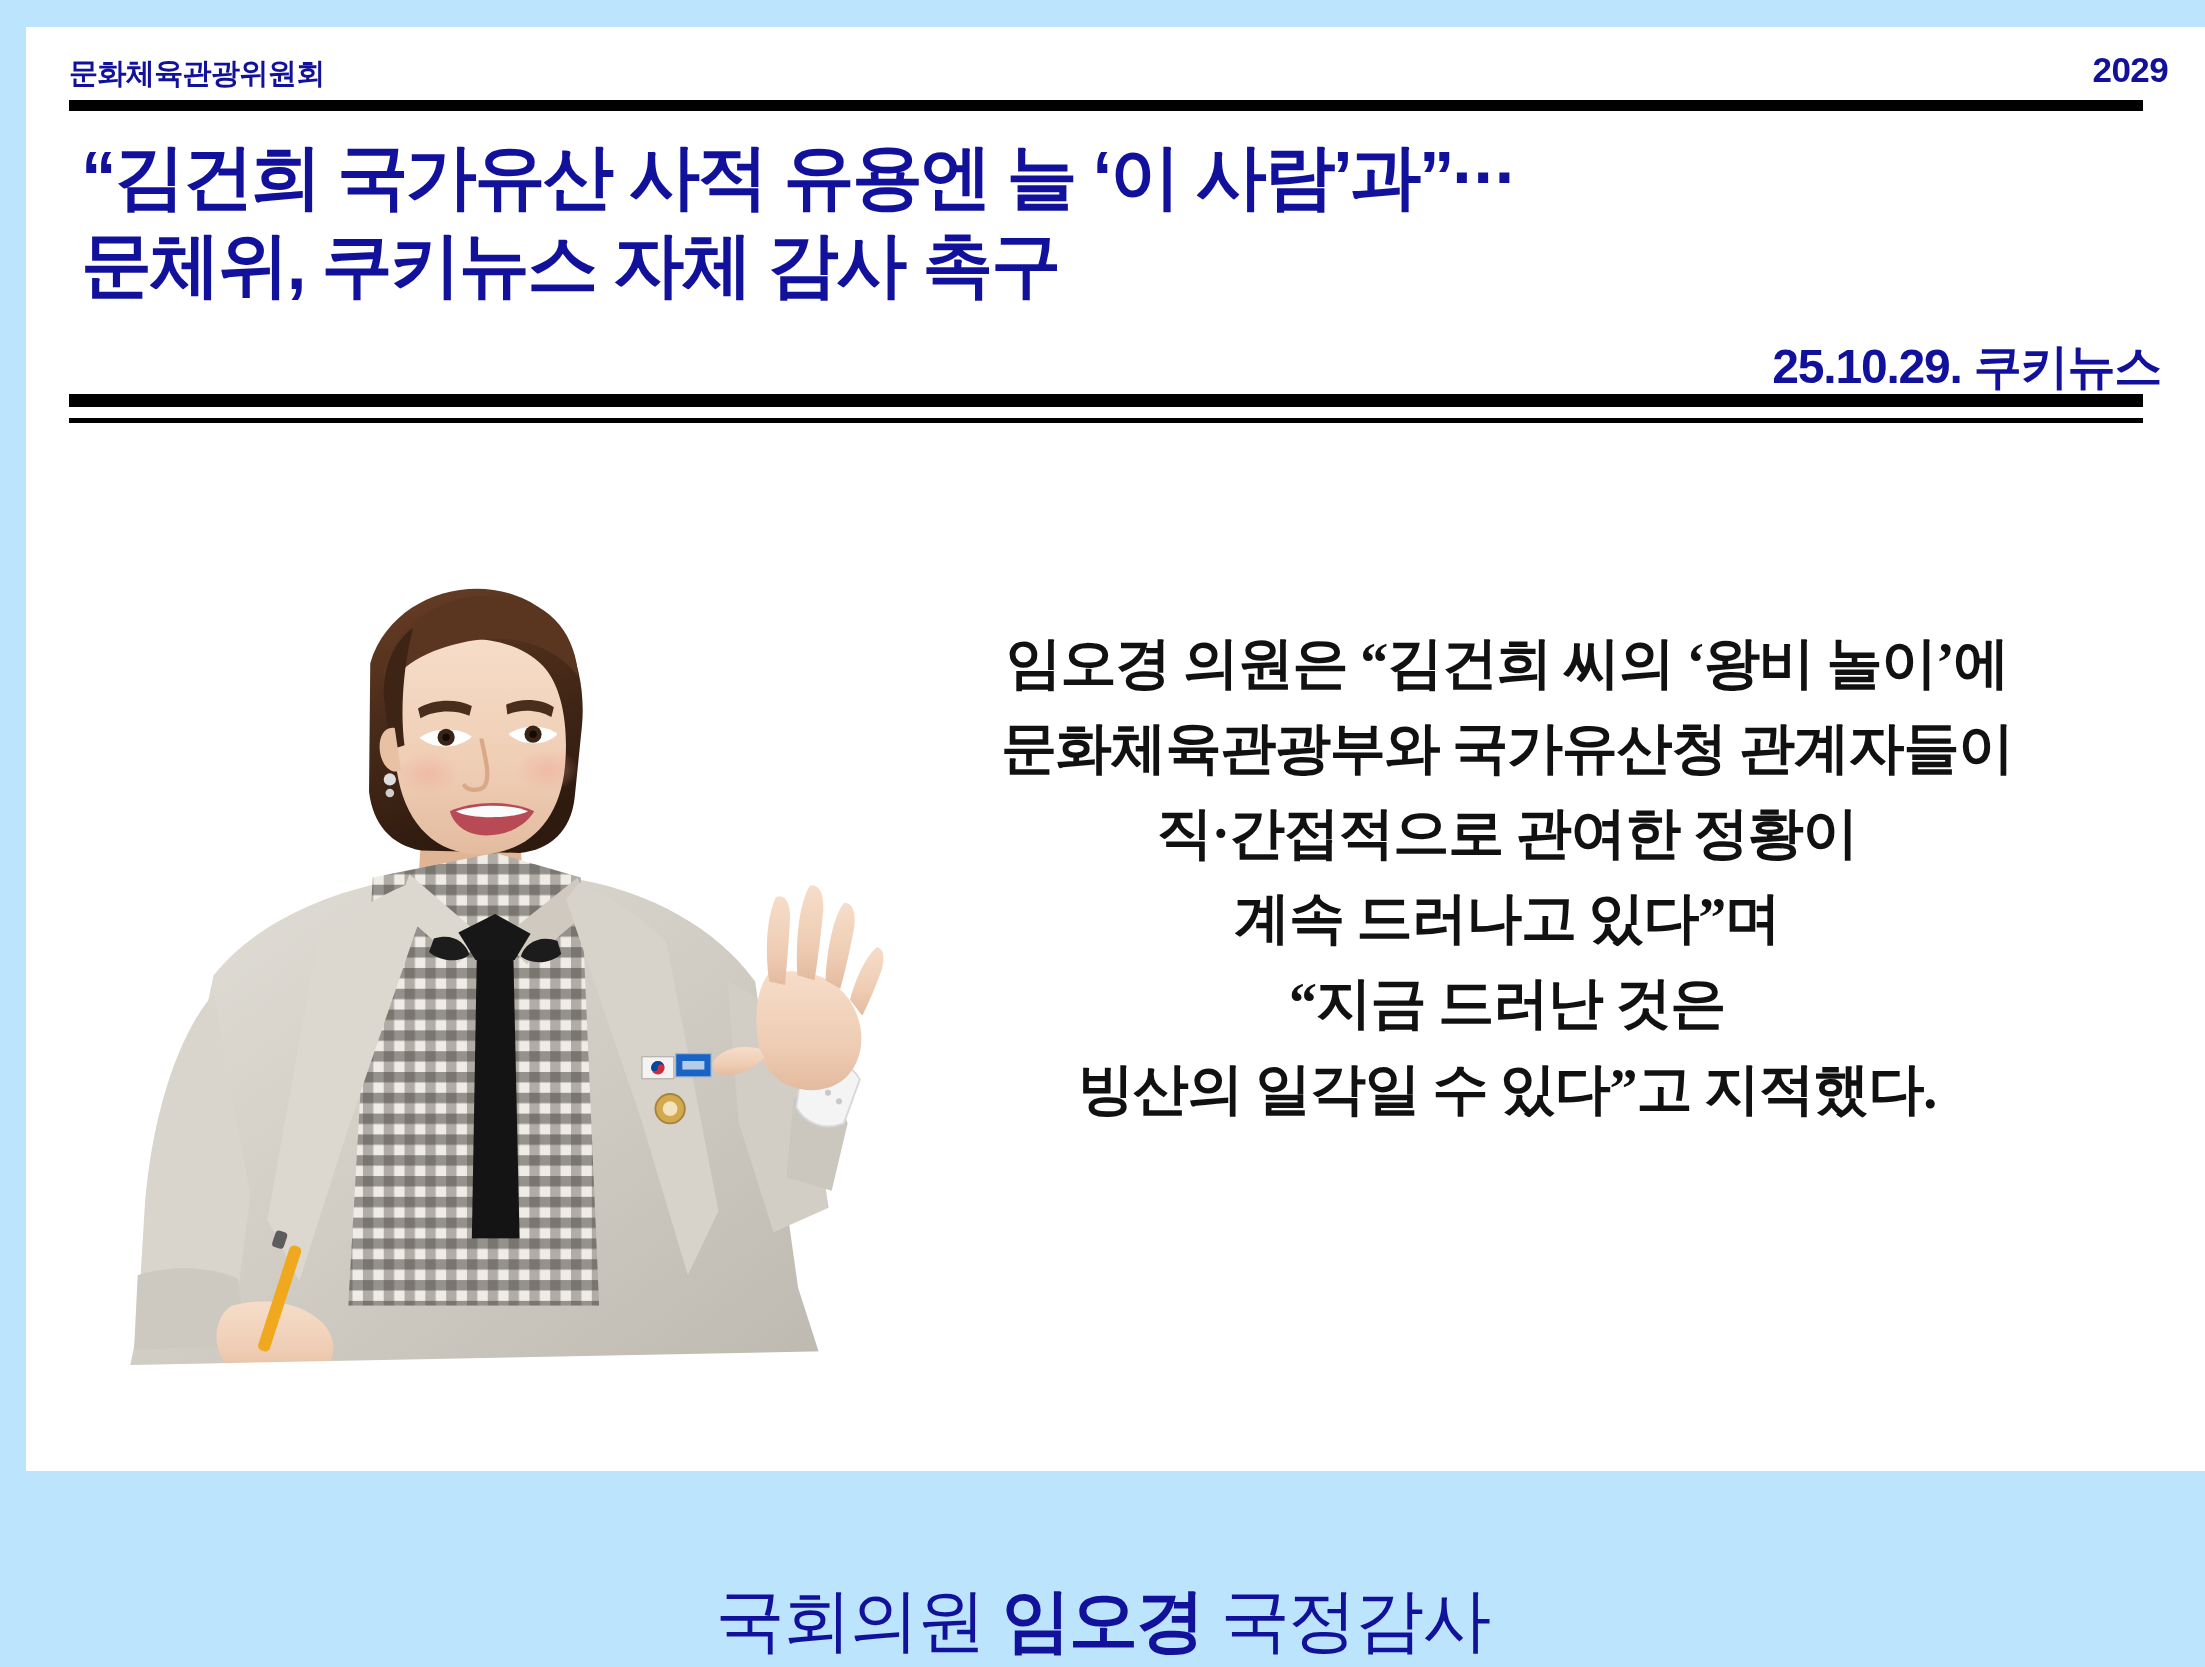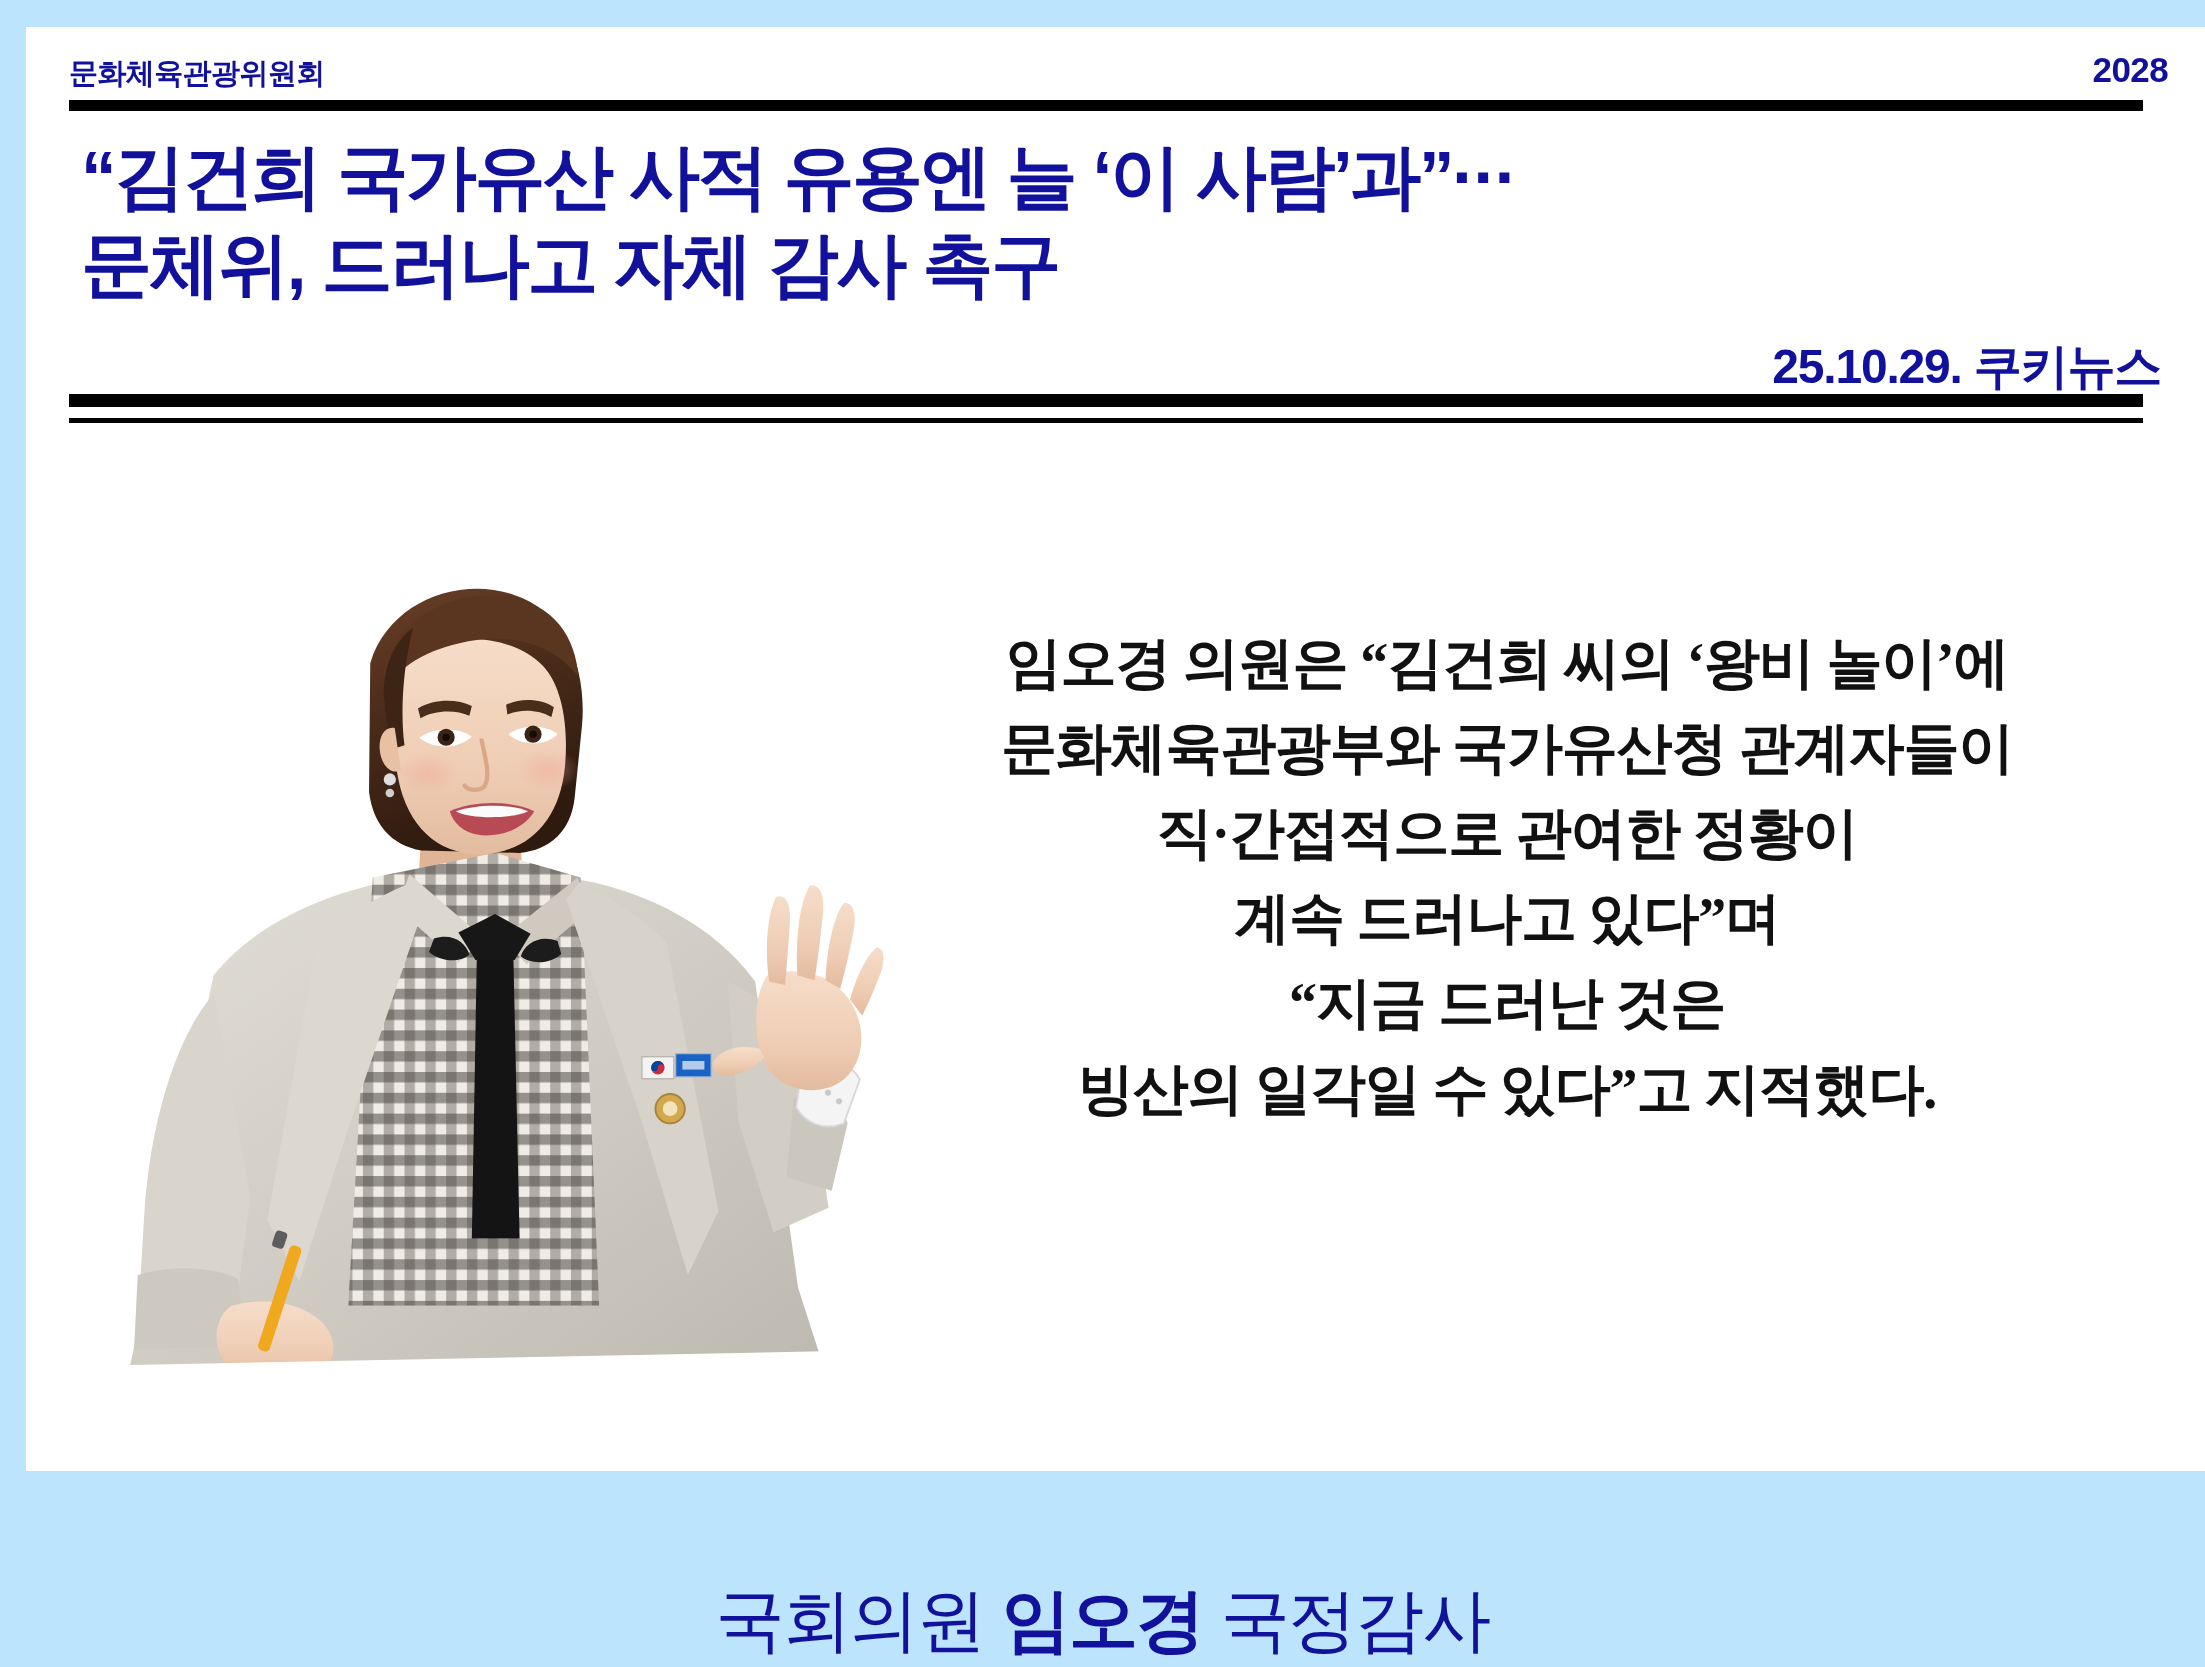--- a/index.html
+++ b/index.html
@@ -167,27 +167,27 @@
         </pattern>
       </defs>
       <rect x="0" y="0" width="3518" height="22" fill="url(#tooth)"></rect>
     </svg>
   </div>
 
   <div id="header">
 
     <div id="committee">문화체육관광위원회</div>
 
-    <div id="year">2028</div>
+    <div id="year">2029</div>
 
     <div id="rule-top"></div>
 
     <div id="headline">
       <span class="ln">“김건희 국가유산 사적 유용엔 늘 ‘이 사람’과”···</span>
-      <span class="ln">문체위, 드러나고 자체 감사 촉구</span>
+      <span class="ln">문체위, 쿠키뉴스 자체 감사 촉구</span>
     </div>
 
     <div id="source">25.10.29. 쿠키뉴스</div>
 
     <div id="rule-thick"></div>
     <div id="rule-thin"></div>
   </div>
 
   <div id="bodywrap">
 

